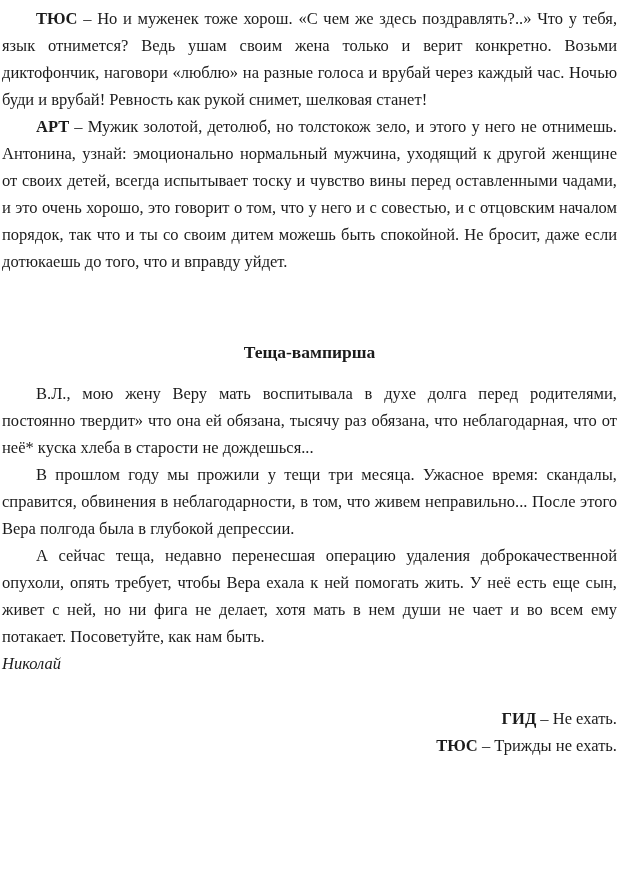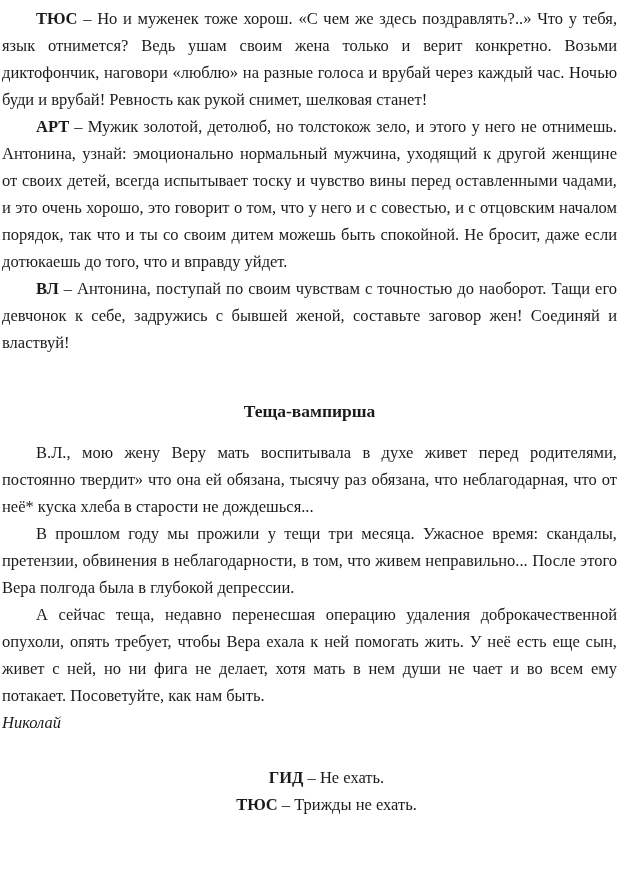--- a/index.html
+++ b/index.html
@@ -25,27 +25,27 @@
     width: 620px;
     height: 720px;
   }
   .para {
     margin: 0;
     text-indent: 34px;
     line-height: 27px;
     text-align: justify;
   }
   .para.short-line {
-    text-align: center;
+    text-align: right;
   }
   .speaker {
     font-weight: bold;
   }
   .section-title {
-    margin: 42px 0 14px 0;
+    margin: 64px 0 14px 0;
     text-align: center;
     text-indent: 0;
     font-weight: bold;
     font-size: 17.5px;
     line-height: 27px;
   }
   .signature {
     margin: 0;
     text-align: left;
     font-style: italic;
@@ -58,26 +58,25 @@
 </style>
 </head>
 <body>
 
 <div class="page">
 
   <p class="para"><b class="speaker">ТЮС</b> <span>– Но и муженек тоже хорош. «С чем же здесь поздравлять?..» Что у тебя, язык отнимется? Ведь ушам своим жена только и верит конкретно. Возьми диктофончик, наговори «люблю» на разные голоса и врубай через каждый час. Ночью буди и врубай! Ревность как рукой снимет, шелковая станет!</span></p>
 
   <p class="para"><b class="speaker">АРТ</b> <span>– Мужик золотой, детолюб, но толстокож зело, и этого у него не отнимешь. Антонина, узнай: эмоционально нормальный мужчина, уходящий к другой женщине от своих детей, всегда испытывает тоску и чувство вины перед оставленными чадами, и это очень хорошо, это говорит о том, что у него и с совестью, и с отцовским началом порядок, так что и ты со своим дитем можешь быть спокойной. Не бросит, даже если дотюкаешь до того, что и вправду уйдет.</span></p>
 
-  <p class="para"><b class="speaker">ВЛ</b> <span>– Антонина, поступай по своим чувствам с точностью до наоборот. Тащи его девчонок к себе, задружись с бывшей женой, составьте заговор жен! Соединяй и властвуй!</span></p>
 
   <h2 class="section-title">Теща-вампирша</h2>
 
-  <p class="para">В.Л., мою жену Веру мать воспитывала в духе живет перед родителями, постоянно твердит» что она ей обязана, тысячу раз обязана, что неблагодарная, что от неё* куска хлеба в старости не дождешься...</p>
-  <p class="para">В прошлом году мы прожили у тещи три месяца. Ужасное время: скандалы, претензии, обвинения в неблагодарности, в том, что живем неправильно... После этого Вера полгода была в глубокой депрессии.</p>
+  <p class="para">В.Л., мою жену Веру мать воспитывала в духе долга перед родителями, постоянно твердит» что она ей обязана, тысячу раз обязана, что неблагодарная, что от неё* куска хлеба в старости не дождешься...</p>
+  <p class="para">В прошлом году мы прожили у тещи три месяца. Ужасное время: скандалы, справится, обвинения в неблагодарности, в том, что живем неправильно... После этого Вера полгода была в глубокой депрессии.</p>
   <p class="para">А сейчас теща, недавно перенесшая операцию удаления доброкачественной опухоли, опять требует, чтобы Вера ехала к ней помогать жить. У неё есть еще сын, живет с ней, но ни фига не делает, хотя мать в нем души не чает и во всем ему потакает. Посоветуйте, как нам быть.</p>
 
   <p class="signature">Николай</p>
 
   <div class="bottom-dialogue">
     <p class="para short-line"><b class="speaker">ГИД</b> <span>– Не ехать.</span></p>
     <p class="para short-line"><b class="speaker">ТЮС</b> <span>– Трижды не ехать.</span></p>
   </div>
 
 </div>

